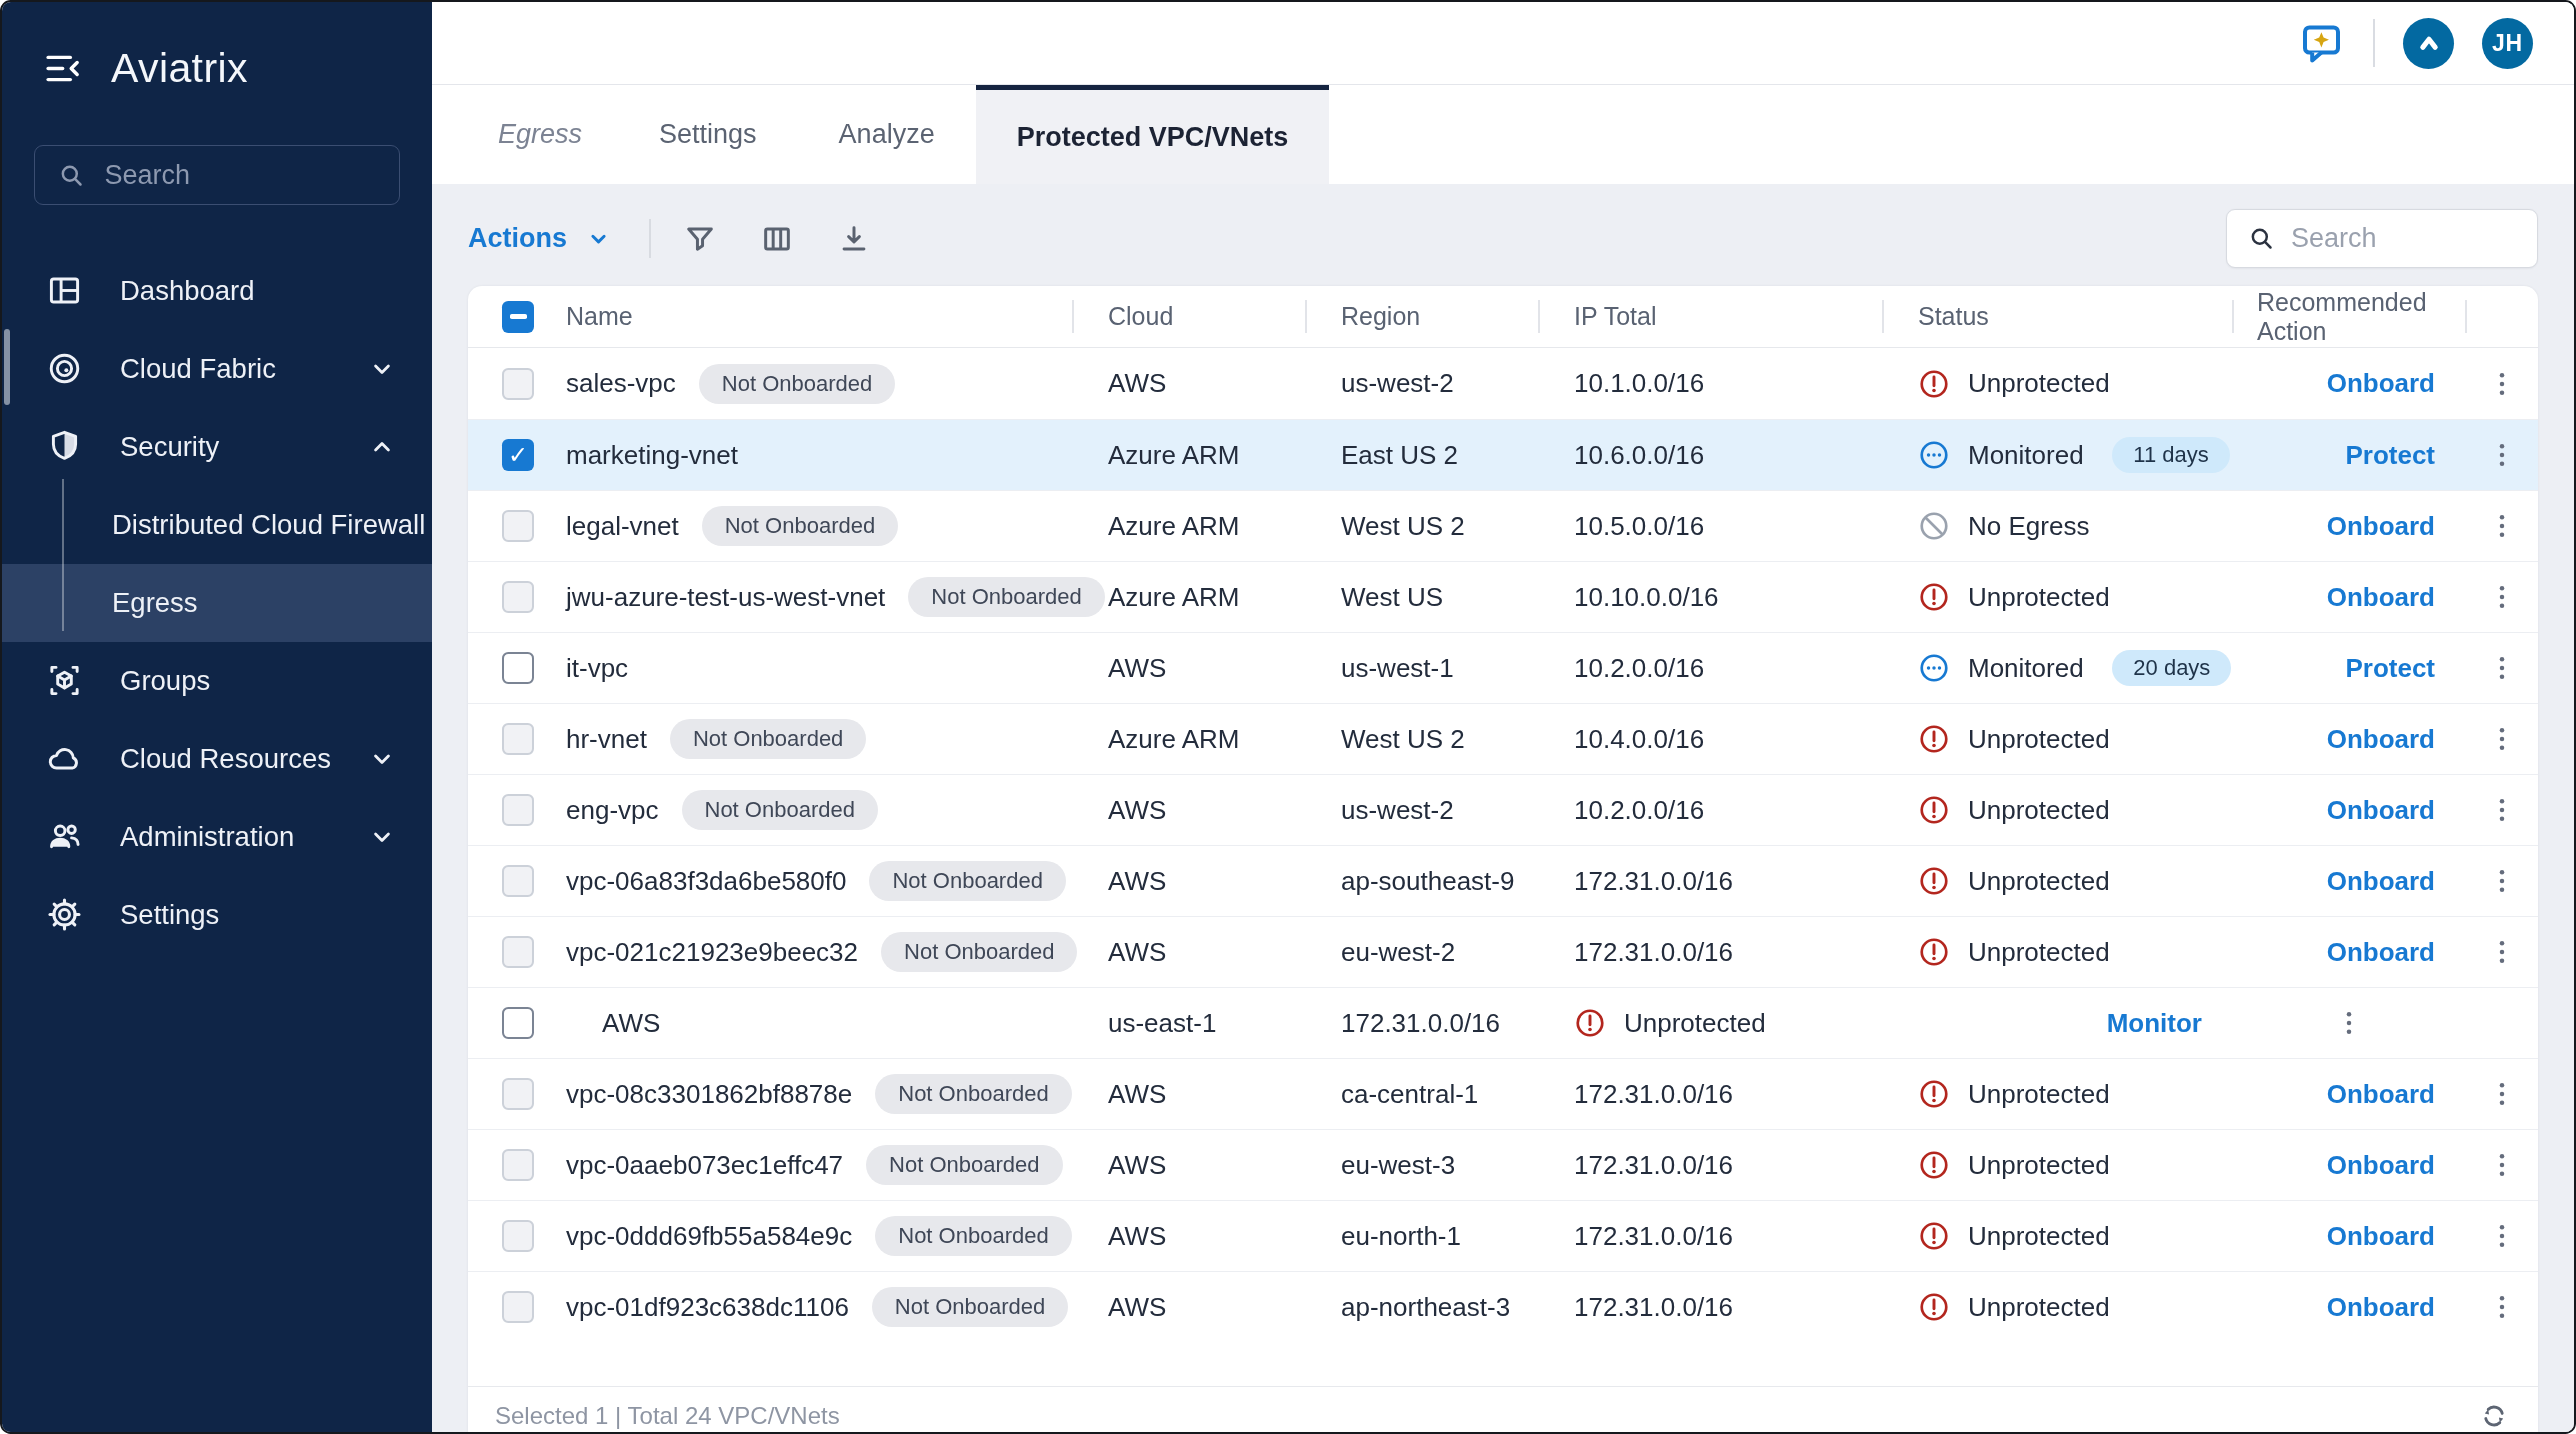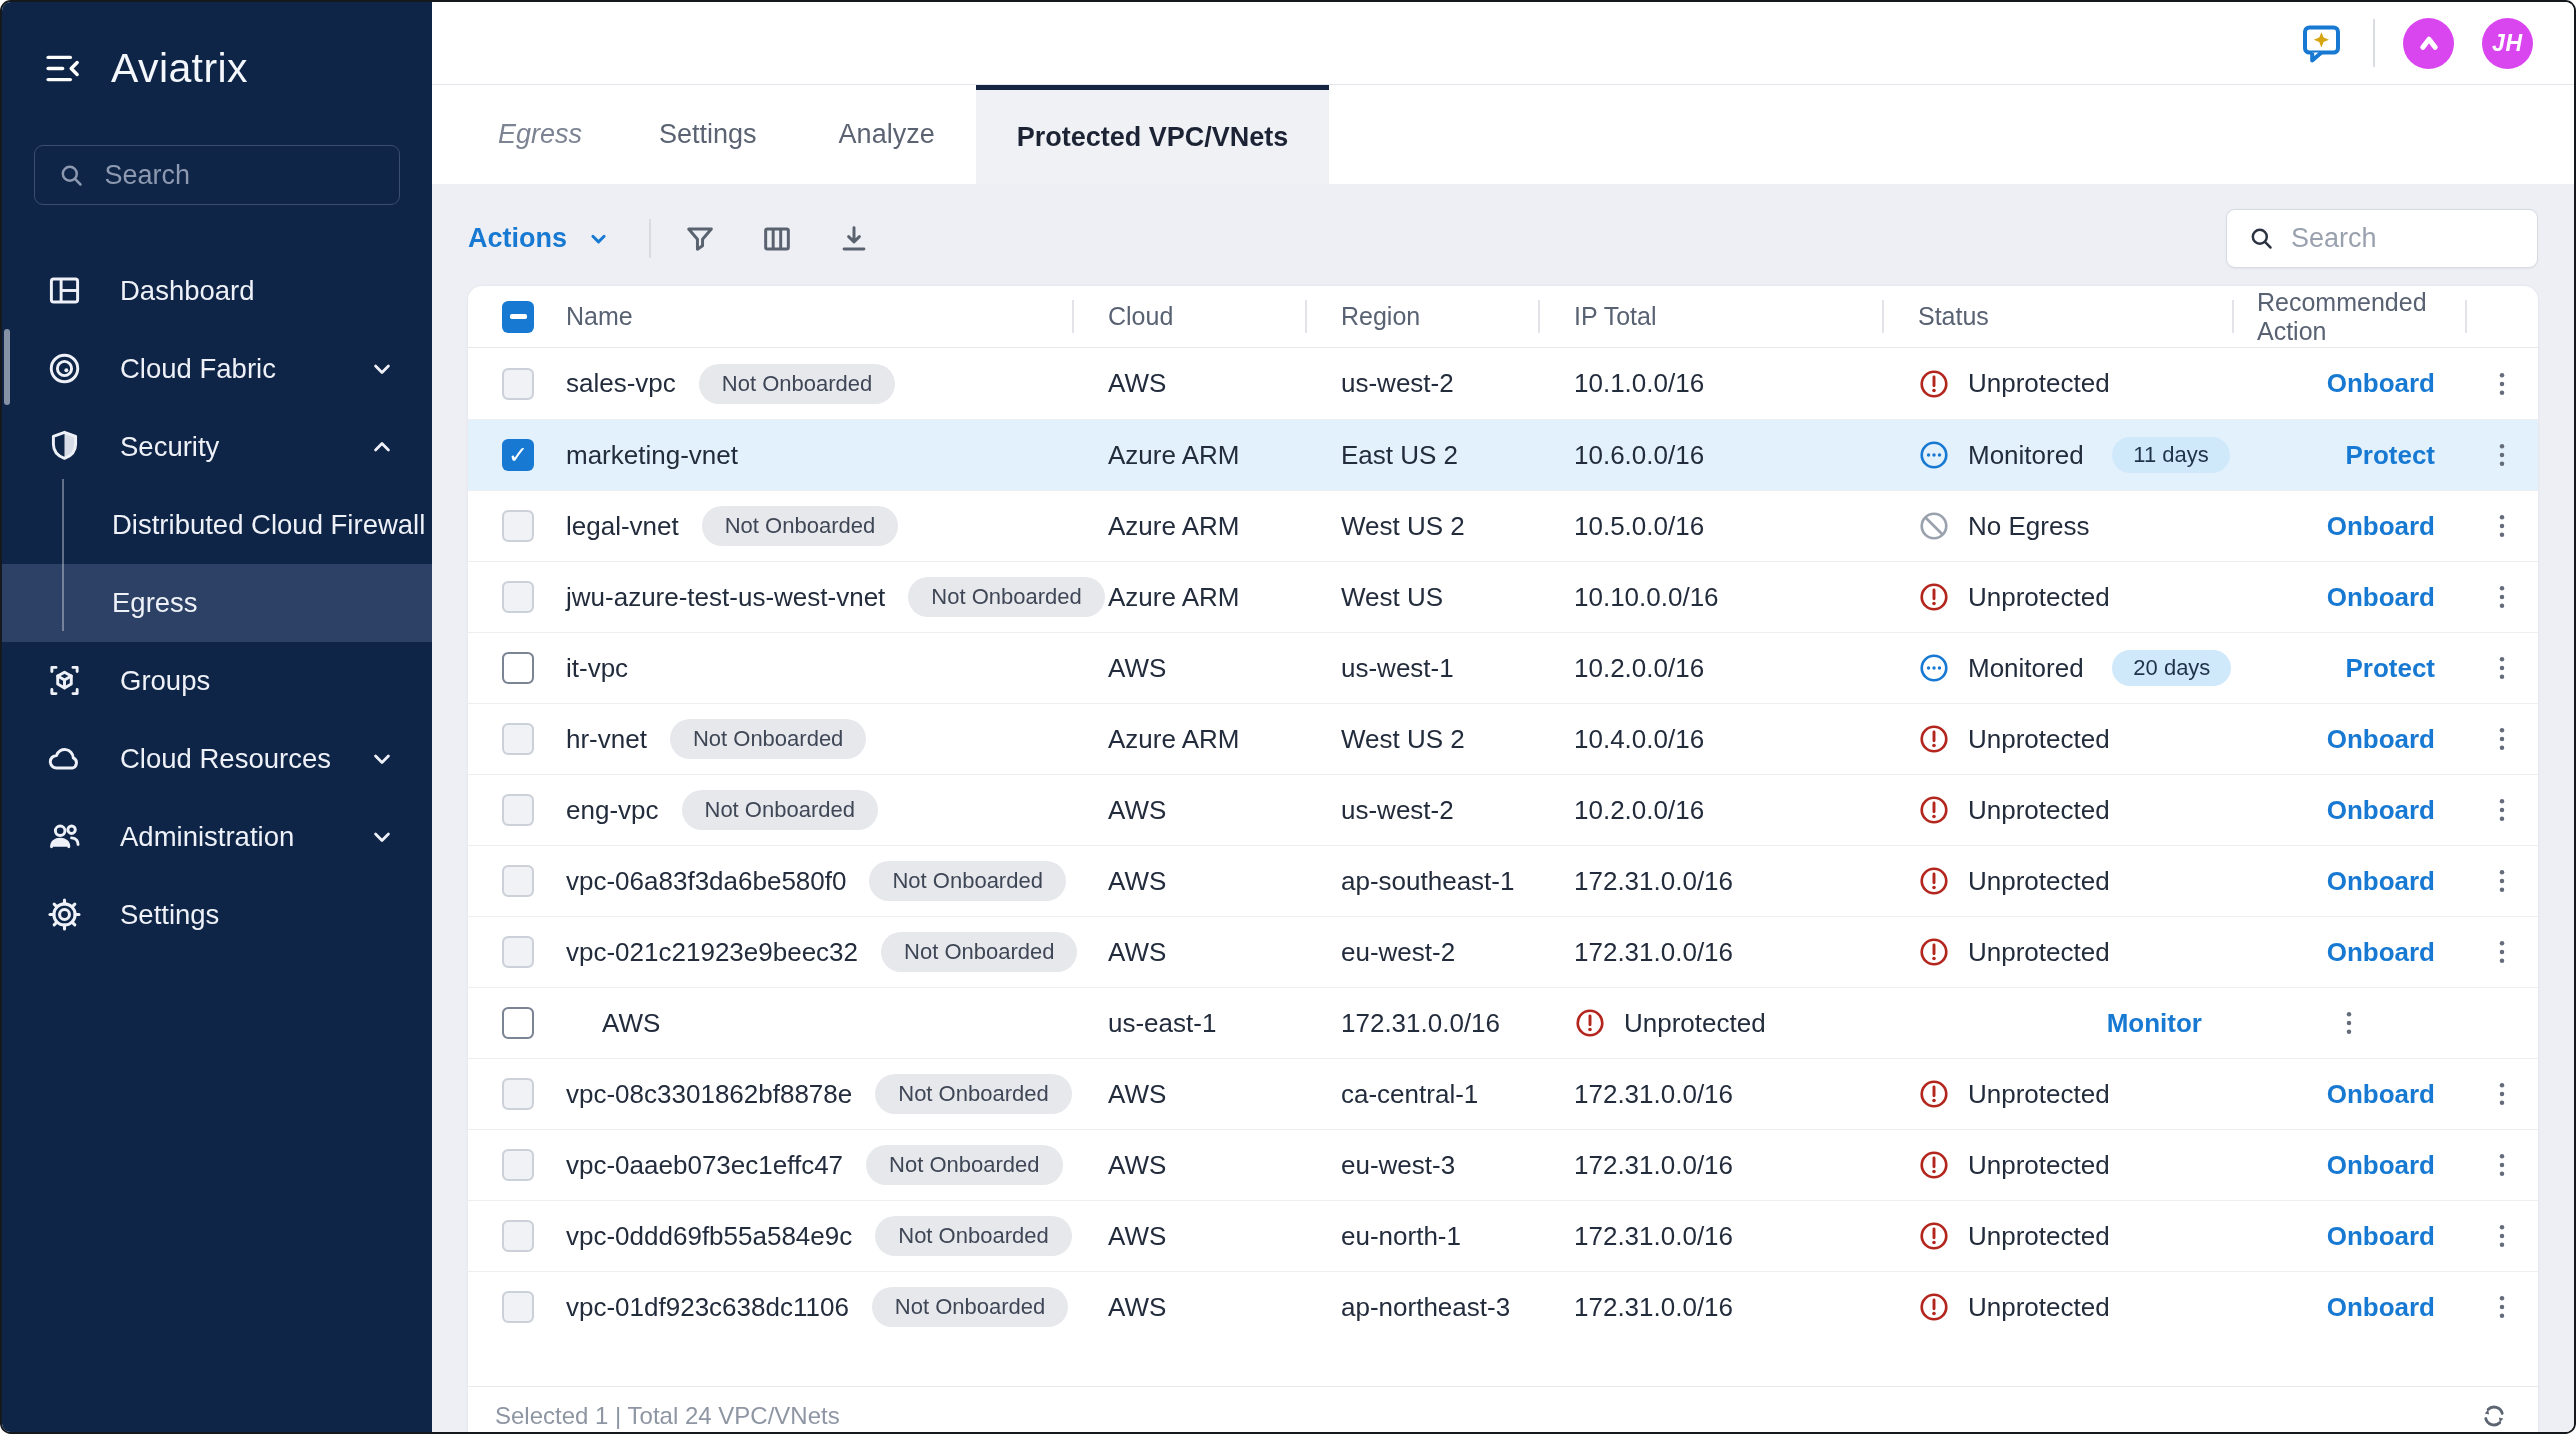--- a/index.html
+++ b/index.html
@@ -23,21 +23,21 @@
   .subtree { position:relative; }
   .subtree::before { content:""; position:absolute; left:60px; top:-7px; bottom:10.7px; width:1.8px; background:rgba(255,255,255,0.35); }
   .sub-item { height:78px; display:flex; align-items:center; padding-left:110px; font-size:27.5px; color:#eef1f7; }
   .sub-item.active { background:#2c4165; }
   .side-scroll-thumb { position:absolute; left:1.8px; top:327px; width:6.2px; height:76px; background:#9aa5b5; border-radius:3.6px; opacity:.85; }
 
   
   .main { flex:1; display:flex; flex-direction:column; min-width:0; background:#edeff4; }
   .topbar { height:83px; flex:none; background:#fff; border-bottom:0.9px solid #e4e6eb; display:flex; align-items:center; justify-content:flex-end; gap:28px; padding-right:41px; }
   .topbar .vdiv { width:1.8px; height:48px; background:#d9dce2; }
-  .circle-btn { width:51px; height:51px; border-radius:50%; background:#d946ef; display:flex; align-items:center; justify-content:center; color:#fff;font-style:italic; }
+  .circle-btn { width:51px; height:51px; border-radius:50%; background:#0369a1; display:flex; align-items:center; justify-content:center; color:#fff; }
   .avatar { font-size:23px; font-weight:700; letter-spacing:0.9px; }
 
   .tabsbar { height:99px; flex:none; background:#fff; display:flex; align-items:stretch; padding-left:30px; }
   .tab { display:flex; align-items:center; padding:0 41px; font-size:27px; color:#5b6372; }
   .tab.context { font-style:italic; color:#7c8393; padding:0 36px; }
   .tab.active { background:#f0f1f5; color:#1c2334; font-weight:700; border-top:5.3px solid #152440; }
 
   .content { flex:1; padding:25px 36px 0; }
   .toolbar { height:59px; display:flex; align-items:center; justify-content:space-between; }
   .toolbar-left { display:flex; align-items:center; }
@@ -543,21 +543,21 @@
 
   <div class="grid-row trow">
     <div class="cell cb-cell">
                 <span class="cb disabled"></span>
               </div>
     <div class="cell name-cell">
       <span class="name-text">vpc-06a83f3da6be580f0</span>
       <span class="badge">Not Onboarded</span>
     </div>
     <div class="cell" style="padding-left:36px;">AWS</div>
-    <div class="cell" style="padding-left:36px;">ap-southeast-1</div>
+    <div class="cell" style="padding-left:36px;">ap-southeast-9</div>
     <div class="cell" style="padding-left:36px;">172.31.0.0/16</div>
     <div class="cell status" style="padding-left:36px;">
       <span class="status-icon">
                   <svg width="32" height="32" viewBox="0 0 24 24">
                     <circle cx="12" cy="12" r="9.2" fill="none" stroke="#b3261e" stroke-width="2"></circle>
                     <line x1="12" y1="6.8" x2="12" y2="13.4" stroke="#b3261e" stroke-width="2.2" stroke-linecap="round"></line>
                     <circle cx="12" cy="16.9" r="1.35" fill="#b3261e"></circle>
                   </svg>
                 </span>
       <span class="status-label">Unprotected</span>

